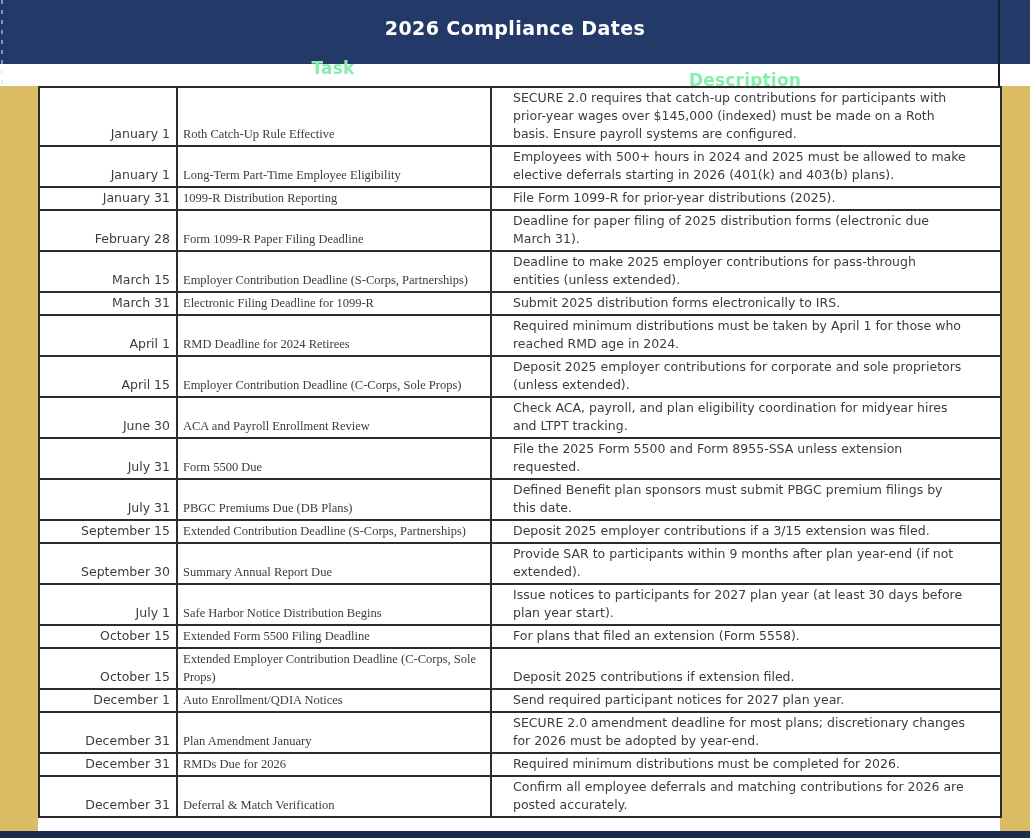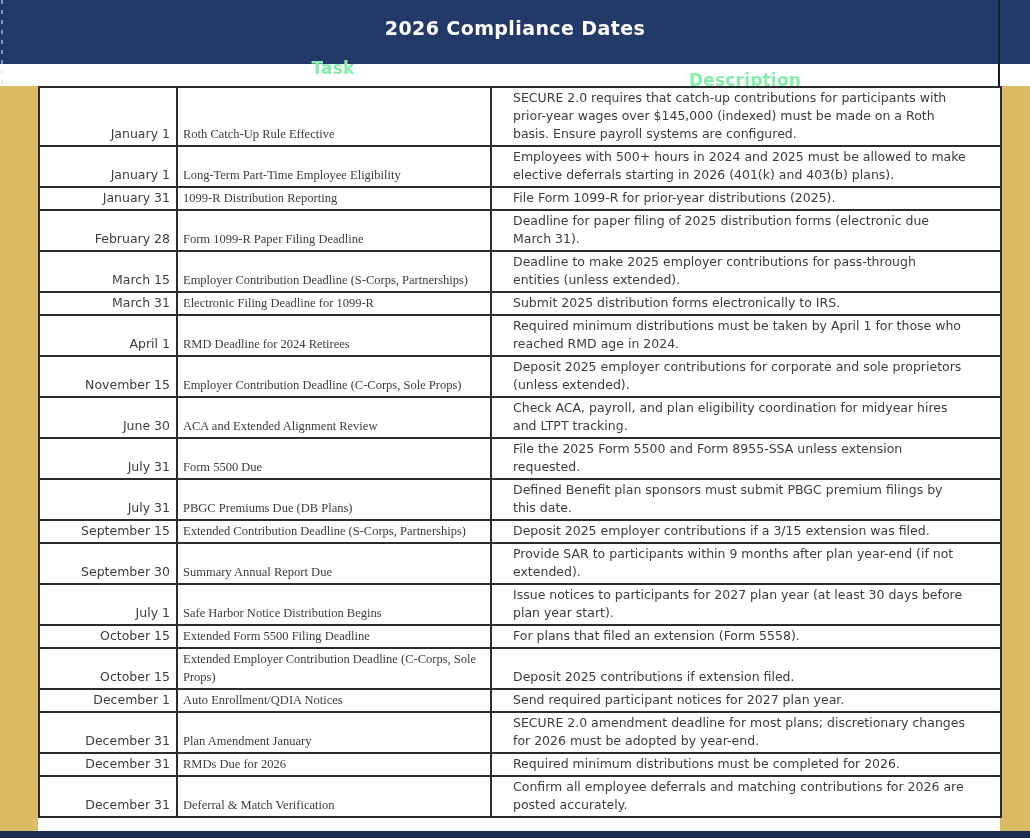--- a/index.html
+++ b/index.html
@@ -117,27 +117,27 @@
           <td class="date">March 31</td>
           <td class="task">Electronic Filing Deadline for 1099-R</td>
           <td class="description">Submit 2025 distribution forms electronically to IRS.</td>
         </tr>
         <tr>
           <td class="date">April 1</td>
           <td class="task">RMD Deadline for 2024 Retirees</td>
           <td class="description">Required minimum distributions must be taken by April 1 for those who reached RMD age in 2024.</td>
         </tr>
         <tr>
-          <td class="date">November 15</td>
+          <td class="date">April 15</td>
           <td class="task">Employer Contribution Deadline (C-Corps, Sole Props)</td>
           <td class="description">Deposit 2025 employer contributions for corporate and sole proprietors (unless extended).</td>
         </tr>
         <tr>
           <td class="date">June 30</td>
-          <td class="task">ACA and Extended Alignment Review</td>
+          <td class="task">ACA and Payroll Enrollment Review</td>
           <td class="description">Check ACA, payroll, and plan eligibility coordination for midyear hires and LTPT tracking.</td>
         </tr>
         <tr>
           <td class="date">July 31</td>
           <td class="task">Form 5500 Due</td>
           <td class="description">File the 2025 Form 5500 and Form 8955-SSA unless extension requested.</td>
         </tr>
         <tr>
           <td class="date">July 31</td>
           <td class="task">PBGC Premiums Due (DB Plans)</td>

